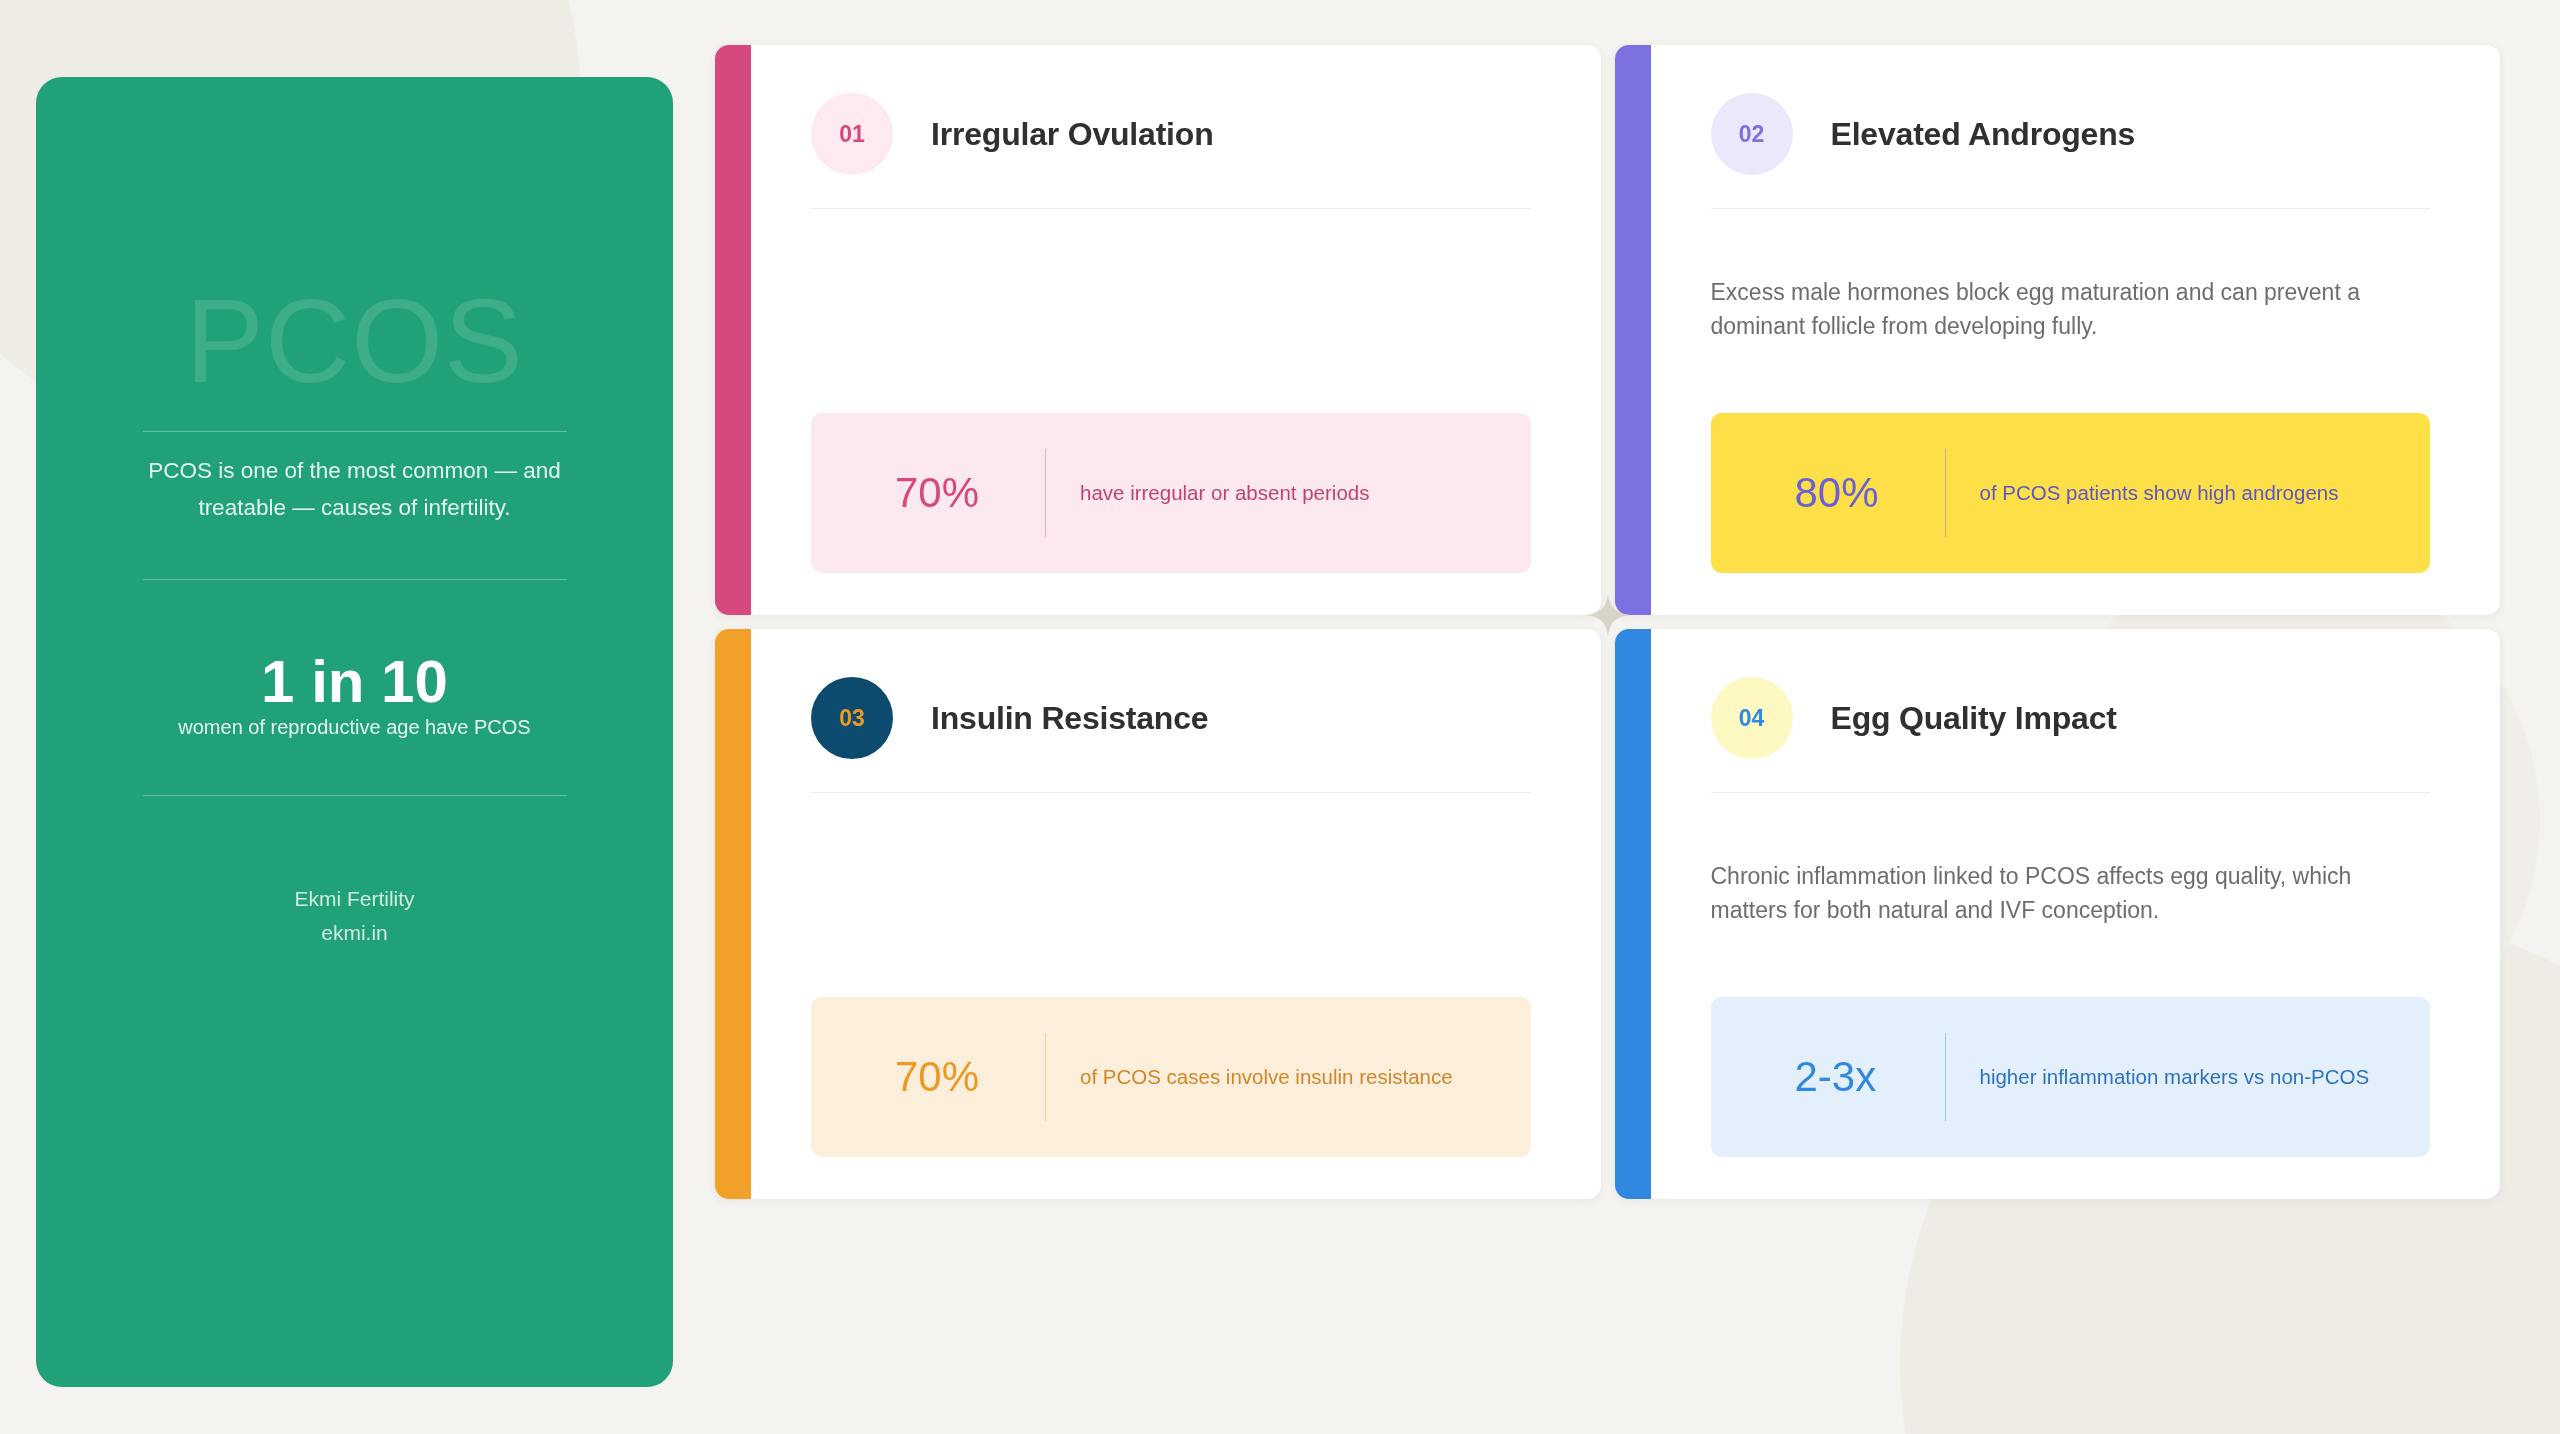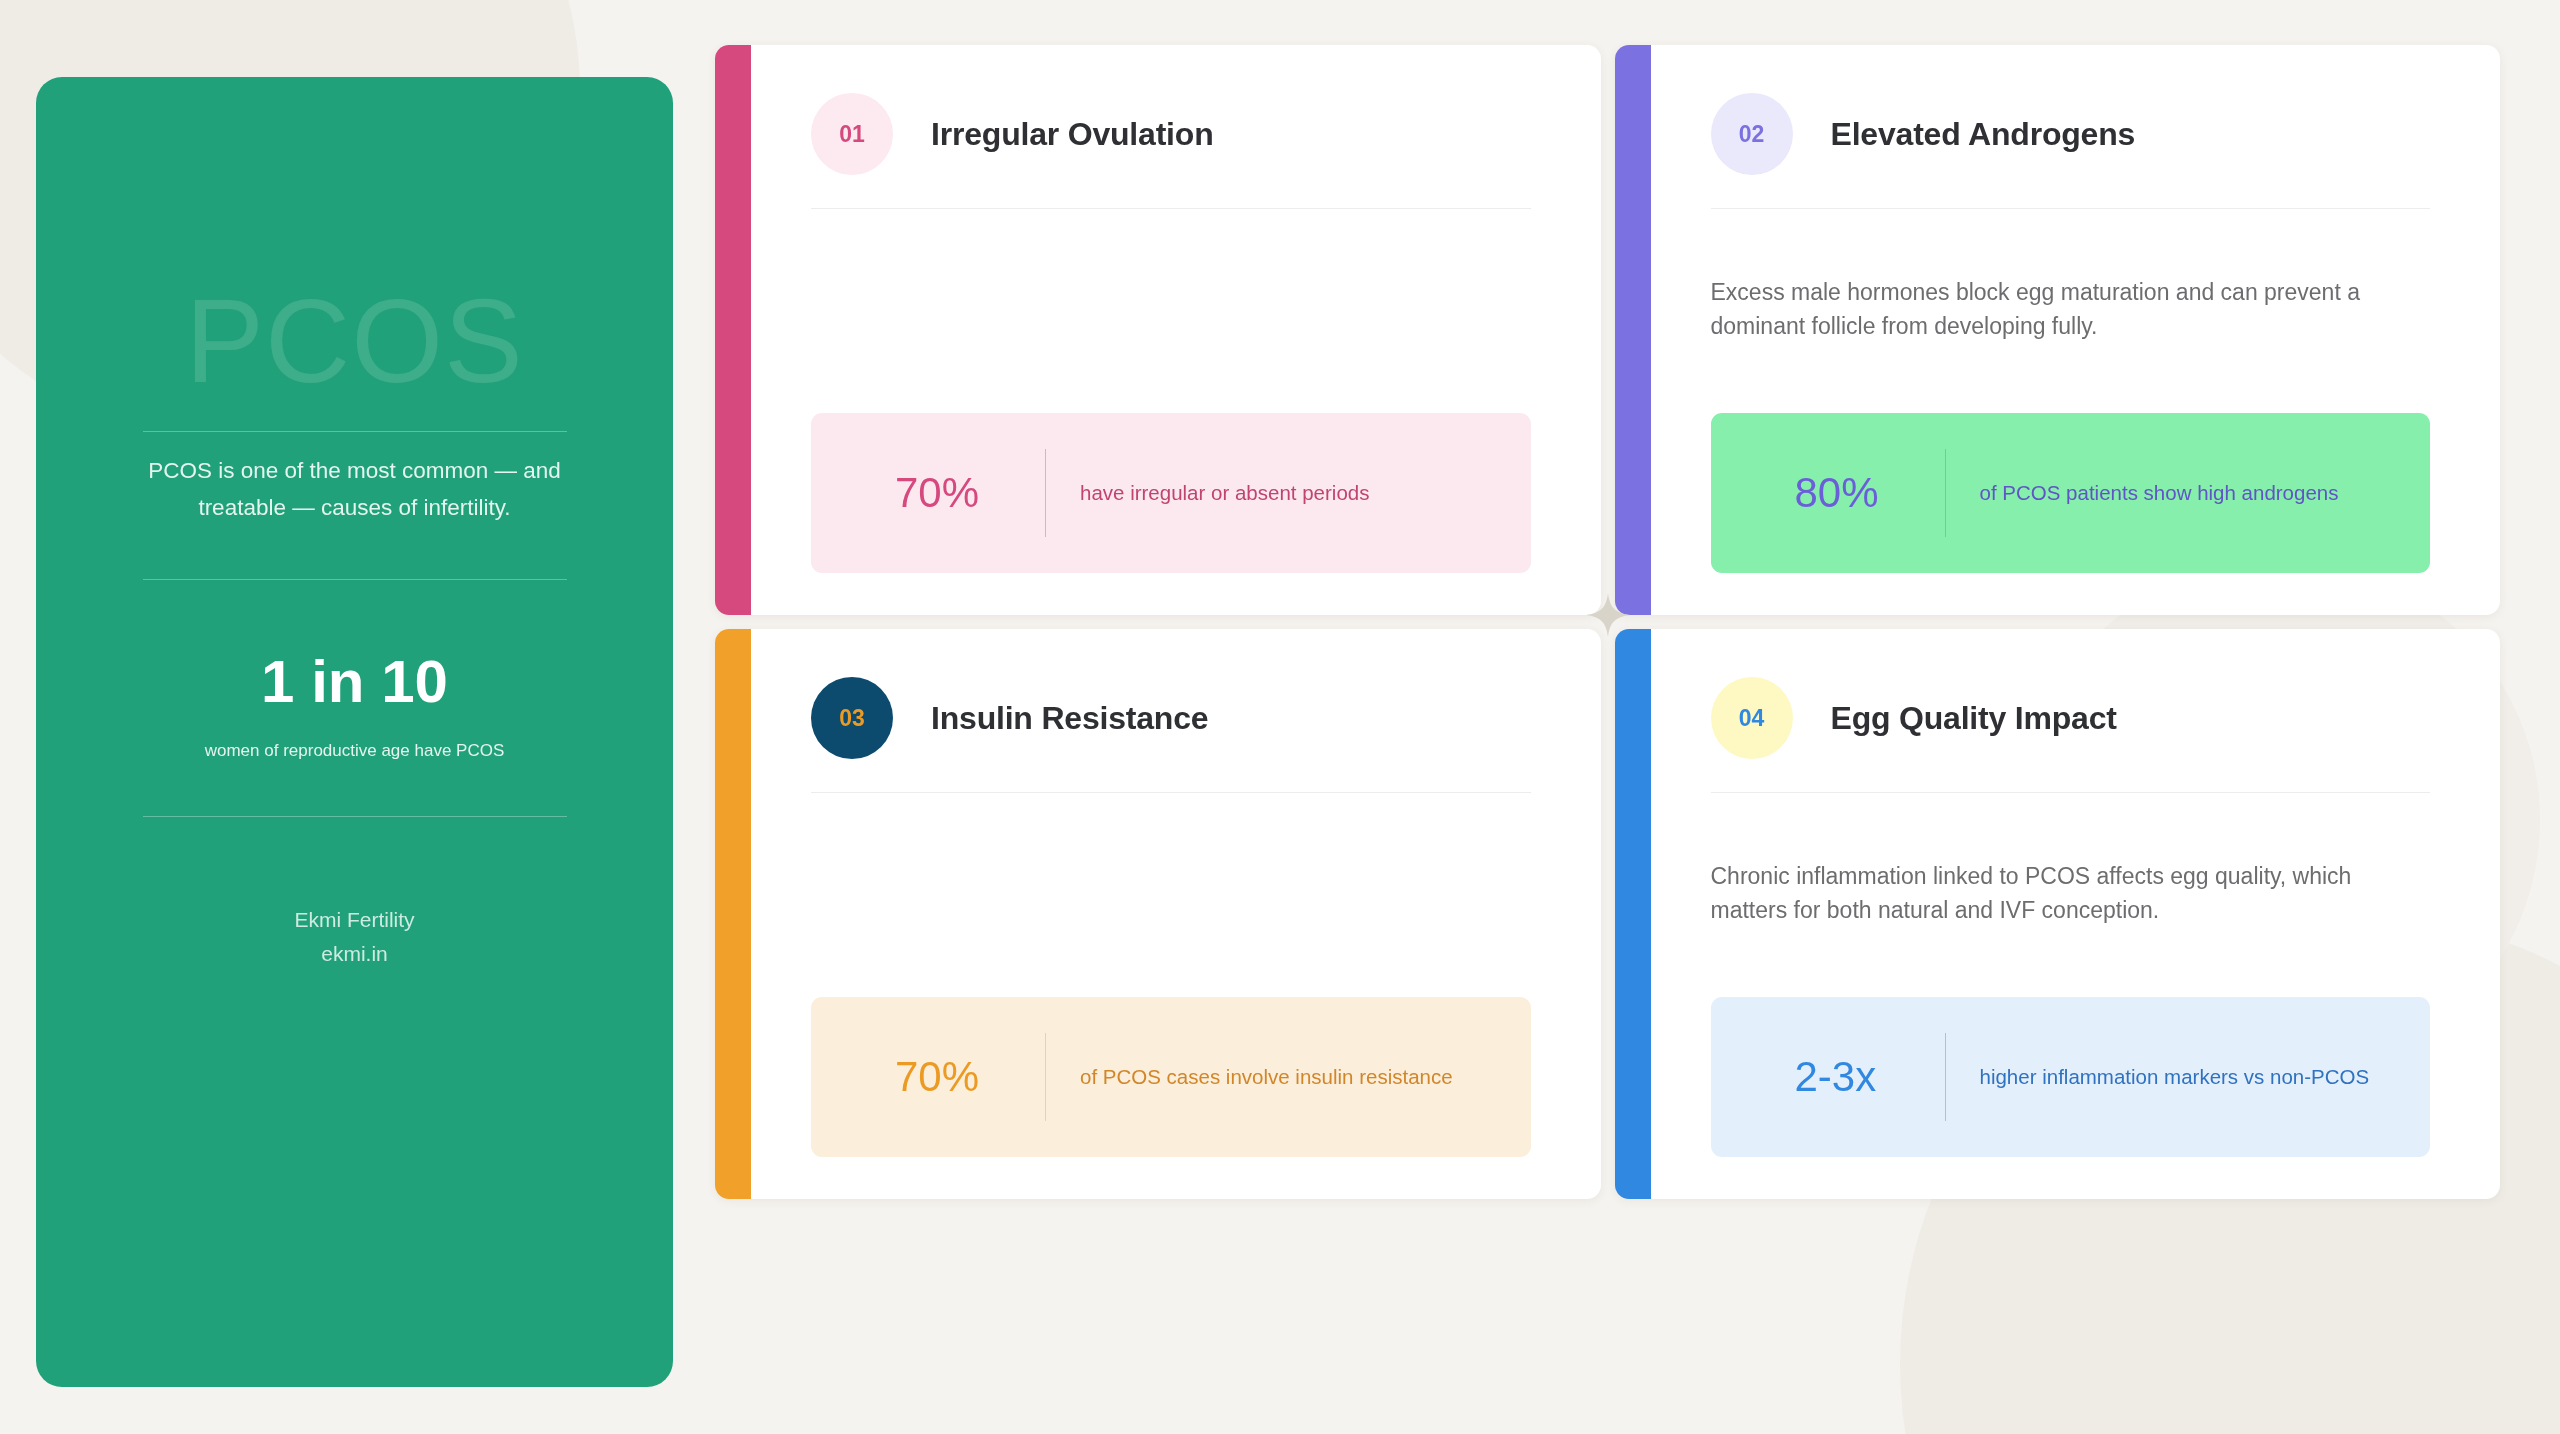--- a/index.html
+++ b/index.html
@@ -114,22 +114,21 @@
     margin-top: 72px;
     text-align: center;
   }
   .hero-stat-value {
     font-size: 60px;
     font-weight: bold;
     line-height: 1;
     color: #ffffff;
   }
   .hero-stat-label {
-    margin-top: 26px;
-    font-size: 17px;
+    font-size: 20px;
     line-height: 1.55;
     color: rgba(255,255,255,0.88);
   }
 
   .hero-rule-3 { margin: 52px 0 0 0; }
 
   .hero-footer {
     margin-top: 86px;
     text-align: center;
     font-size: 21px;
@@ -306,21 +305,21 @@
       <div class="card-accent" style="background:#7b71e0"></div>
       <div class="card-body">
         <div class="card-head">
           <div class="card-badge" style="background:#eae8fb;color:#7b71e0">
             <span>02</span>
           </div>
           <h2 class="card-title">Elevated Androgens</h2>
         </div>
         <div class="card-divider"></div>
         <p class="card-desc">Excess male hormones block egg maturation and can prevent a dominant follicle from developing fully.</p>
-        <div class="card-stat" style="background:#86efac">
+        <div class="card-stat" style="background:#fde047">
           <span class="card-stat-value" style="color:#6b5fd8">80%</span>
           <span class="card-stat-sep" style="background:#7b71e0"></span>
           <span class="card-stat-label" style="color:#5f55c4">of PCOS patients show high androgens</span>
         </div>
       </div>
     </article>
 
     <article class="card">
       <div class="card-accent" style="background:#f1a02a"></div>
       <div class="card-body">

